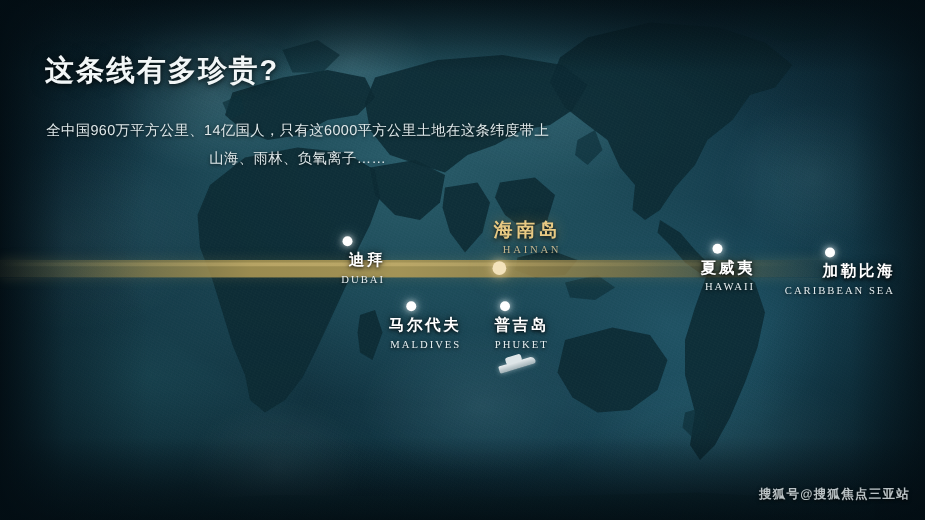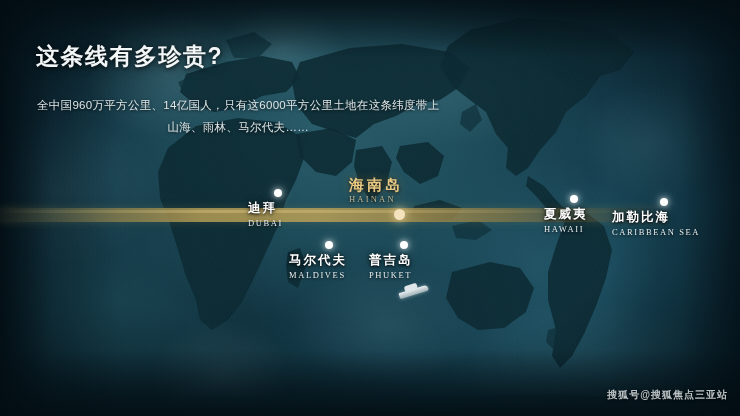--- a/index.html
+++ b/index.html
@@ -133,21 +133,21 @@
     color: #dfe8ea;
     letter-spacing: 0.3px;
     text-shadow: 0 1px 3px rgba(0,0,0,0.8);
     text-align: center;
   }
   .subtitle div { white-space: nowrap; }
 
   
   .marker {
     position: absolute;
-    text-align: left;
+    text-align: right;
     white-space: nowrap;
   }
   .dot {
     width: 8px;
     height: 8px;
     border-radius: 50%;
     background: #ffffff;
     margin: 0 auto 4px auto;
     box-shadow: 0 0 6px rgba(255,255,255,0.85), 0 0 14px rgba(190,225,235,0.45);
   }
@@ -290,21 +290,21 @@
 
   <div class="bg-grain"></div>
   <div class="bg-vignette"></div>
 
   <div class="lat-band"></div>
   <div class="lat-band-hi"></div>
 
   <div class="title">这条线有多珍贵?</div>
   <div class="subtitle">
     <div>全中国960万平方公里、14亿国人，只有这6000平方公里土地在这条纬度带上</div>
-    <div>山海、雨林、马尔代夫……</div>
+    <div>山海、雨林、负氧离子……</div>
   </div>
 
   <div class="marker" style="left:248px; top:189px; width:60px;">
     <div class="dot"></div>
     <div class="m-cn">迪拜</div>
     <div class="m-en">DUBAI</div>
   </div>
 
   <div class="marker marker-hainan" style="left:349px; top:177px; width:100px;">
     <div class="m-cn">海南岛</div>

